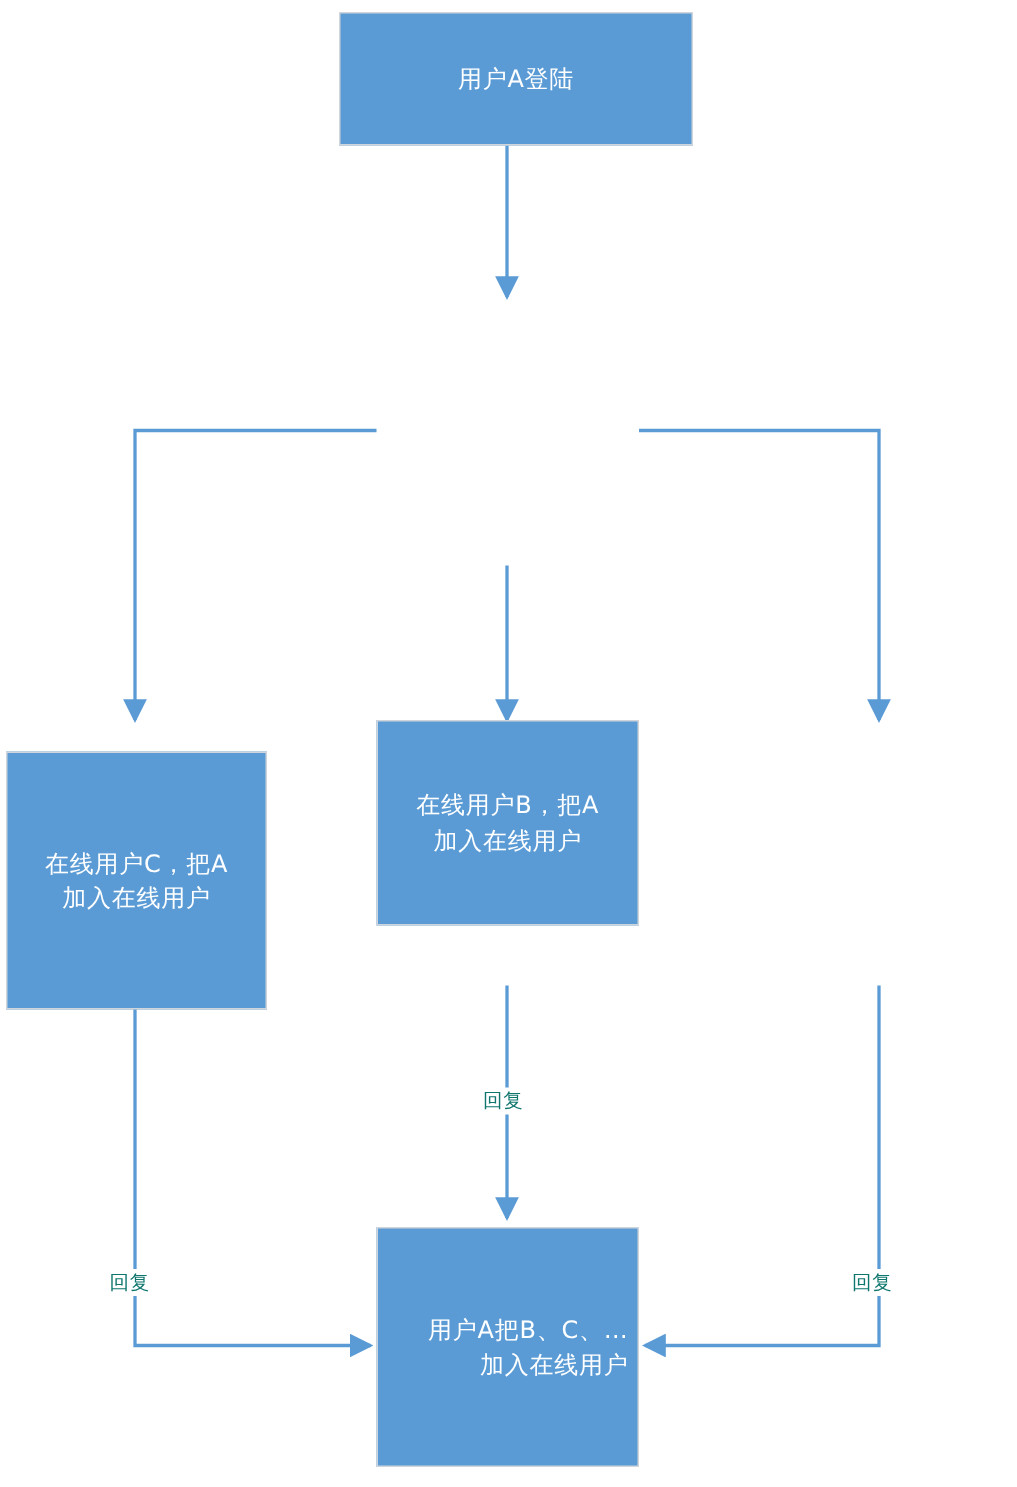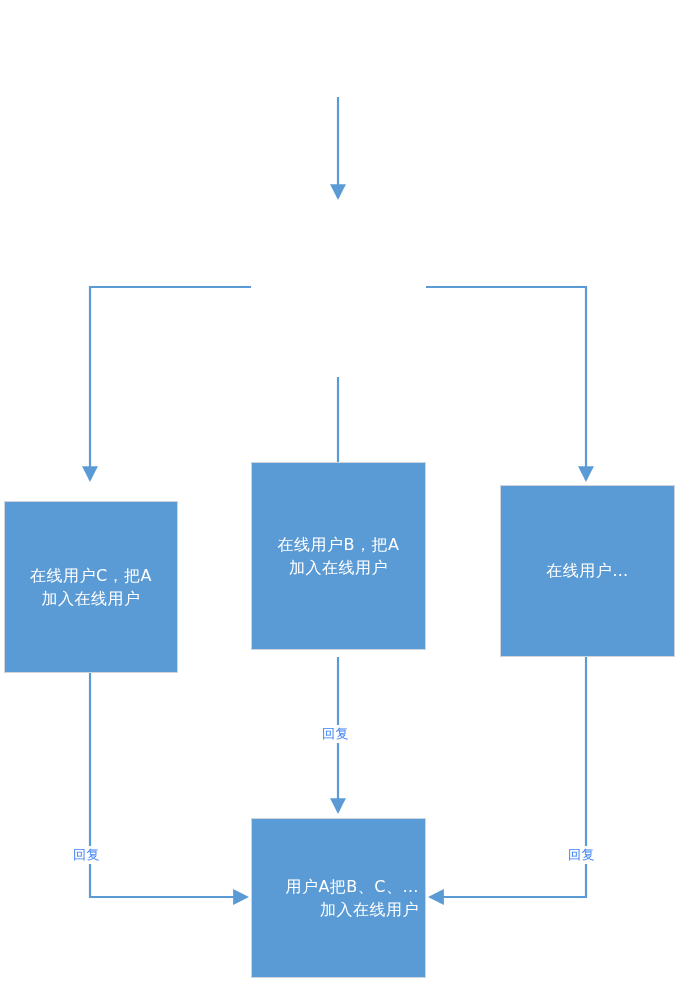--- a/index.html
+++ b/index.html
@@ -40,21 +40,21 @@
   svg.edges {
     position: absolute;
     left: 0;
     top: 0;
     width: 678px;
     height: 991px;
     overflow: visible;
   }
   .edge-label {
     position: absolute;
-    color: #3b82f6;
+    color: #0f766e;
     font-size: 13px;
     letter-spacing: 0.5px;
     background: #ffffff;
     padding: 0 1px;
     white-space: nowrap;
     user-select: none;
   }
 </style>
 </head>
 <body>
@@ -76,35 +76,35 @@
 
     <path d="M 426 287 L 586 287 L 586 480" fill="none" stroke="#5B9BD5" stroke-width="2.2" marker-end="url(#arrow)"></path>
 
     <path d="M 90 657 L 90 897 L 247 897" fill="none" stroke="#5B9BD5" stroke-width="2.2" marker-end="url(#arrow)"></path>
 
     <path d="M 338 657 L 338 812" fill="none" stroke="#5B9BD5" stroke-width="2.2" marker-end="url(#arrow)"></path>
 
     <path d="M 586 657 L 586 897 L 430 897" fill="none" stroke="#5B9BD5" stroke-width="2.2" marker-end="url(#arrow)"></path>
   </svg>
 
+  <div class="node" style="left:226px; top:8px; width:236px; height:89px;">
+    <span class="node-label">用户A登陆</span>
+  </div>
 
 
   <div class="node" style="left:4px; top:501px; width:174px; height:172px;">
     <span class="node-label">在线用户C，把A
 加入在线用户</span>
   </div>
 
-  <div class="node" style="left:251px; top:462px; width:175px; height:188px;">
+  <div class="node" style="left:251px; top:480px; width:175px; height:137px;">
     <span class="node-label">在线用户B，把A
 加入在线用户</span>
   </div>
 
-  <div class="node" style="left:500px; top:485px; width:175px; height:172px;">
-    <span class="node-label">在线用户…</span>
-  </div>
 
   <div class="node" style="left:251px; top:818px; width:175px; height:160px;text-align:right;">
     <span class="node-label">用户A把B、C、…
 加入在线用户</span>
   </div>
 
   <div class="edge-label" style="left:321px; top:725px;">回复</div>
 
   <div class="edge-label" style="left:72px; top:846px;">回复</div>
 

